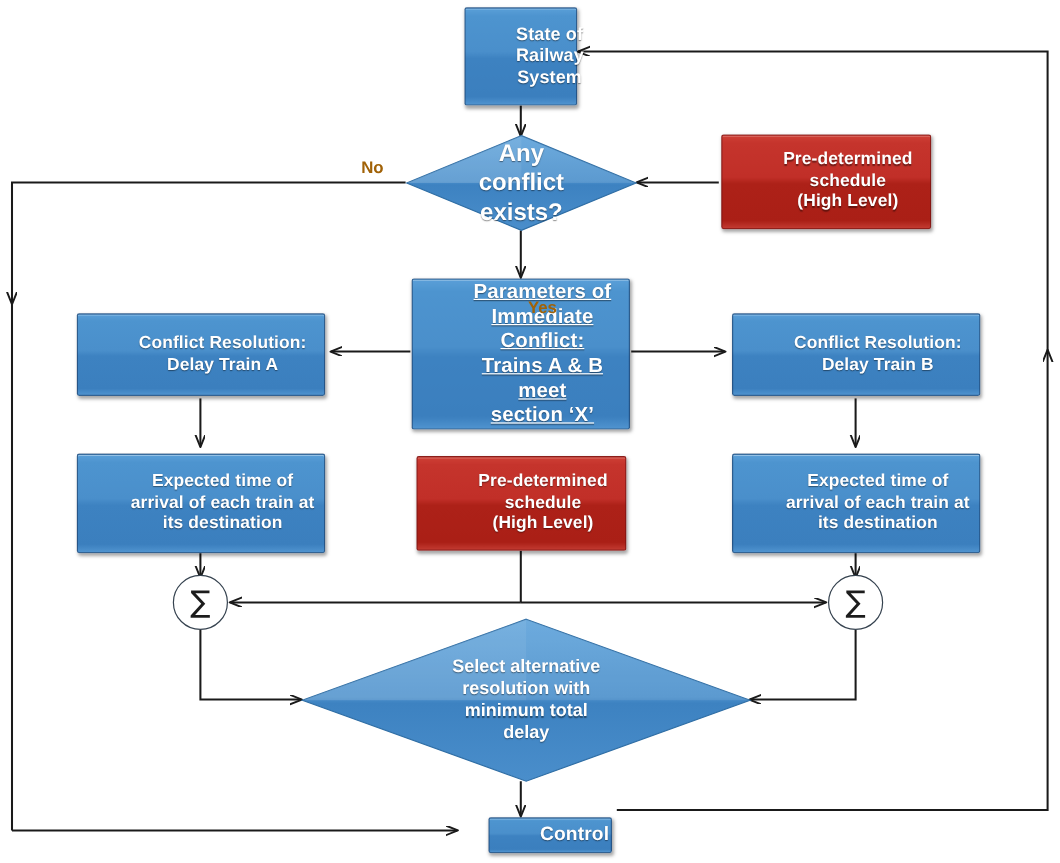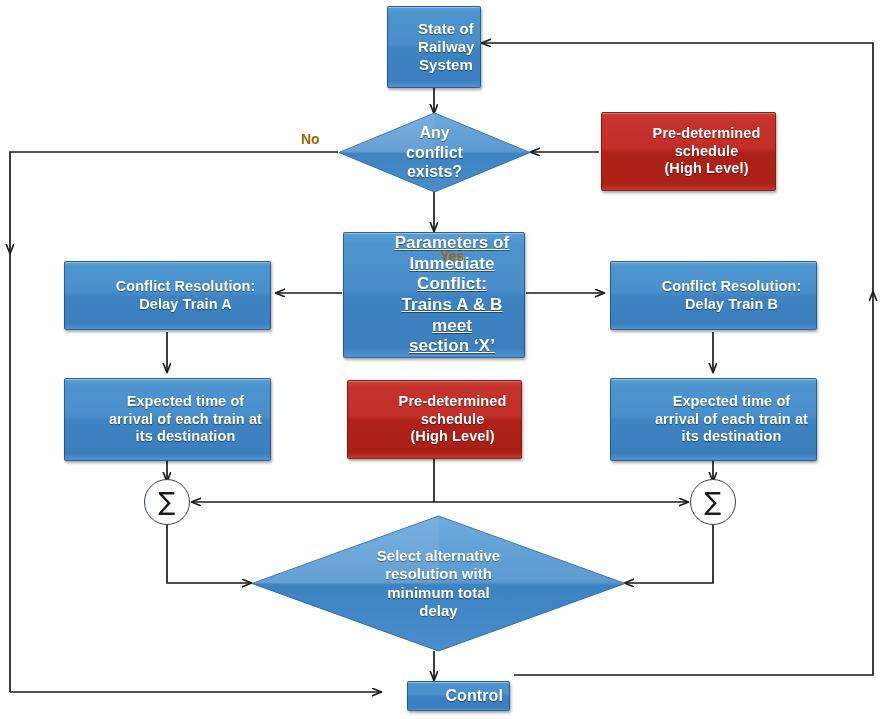--- a/index.html
+++ b/index.html
@@ -24,21 +24,21 @@
     position: absolute;
     left: 0; top: 0;
     width: 883px;
     height: 719px;
   }
   .node {
     position: absolute;
     box-sizing: border-box;
     display: flex;
     align-items: center;
-    justify-content: flex-end;
+    justify-content: flex-start;
     text-align: center;
     color: #ffffff;
     font-weight: bold;
     line-height: 1.22;
     letter-spacing: 0.1px;
     text-shadow: 0 1px 1px rgba(0,0,0,0.45);
     z-index: 5;
     padding-left: 36px;
   }
   .box {
@@ -168,21 +168,21 @@
           <stop offset="0%" stop-color="#5da2da"></stop>
           <stop offset="48%" stop-color="#4a8fcb"></stop>
           <stop offset="52%" stop-color="#3d82c1"></stop>
           <stop offset="100%" stop-color="#4a8ecb"></stop>
         </linearGradient>
       </defs>
       <polygon points="96.5,1 192,40.5 96.5,80 1,40.5" fill="url(#dg1)" stroke="#2f6ea5" stroke-width="1"></polygon>
       <polygon points="96.5,1 192,40.5 96.5,40.5" fill="#ffffff" opacity="0.10"></polygon>
       <polygon points="96.5,1 1,40.5 96.5,40.5" fill="#ffffff" opacity="0.16"></polygon>
     </svg>
-    <div class="diamond-label" style="white-space:pre-line; font-size:16px;">Any
+    <div class="diamond-label" style="white-space:pre-line; font-size:20px;">Any
 conflict
 exists?</div>
   </div>
 
   <div class="node box red" style="left:601px; top:112px; width:175px; height:79px; font-size:14.5px;">
     <div class="box-inner" style="white-space:pre-line;">Pre-determined
 schedule
 (High Level)</div>
   </div>
 

